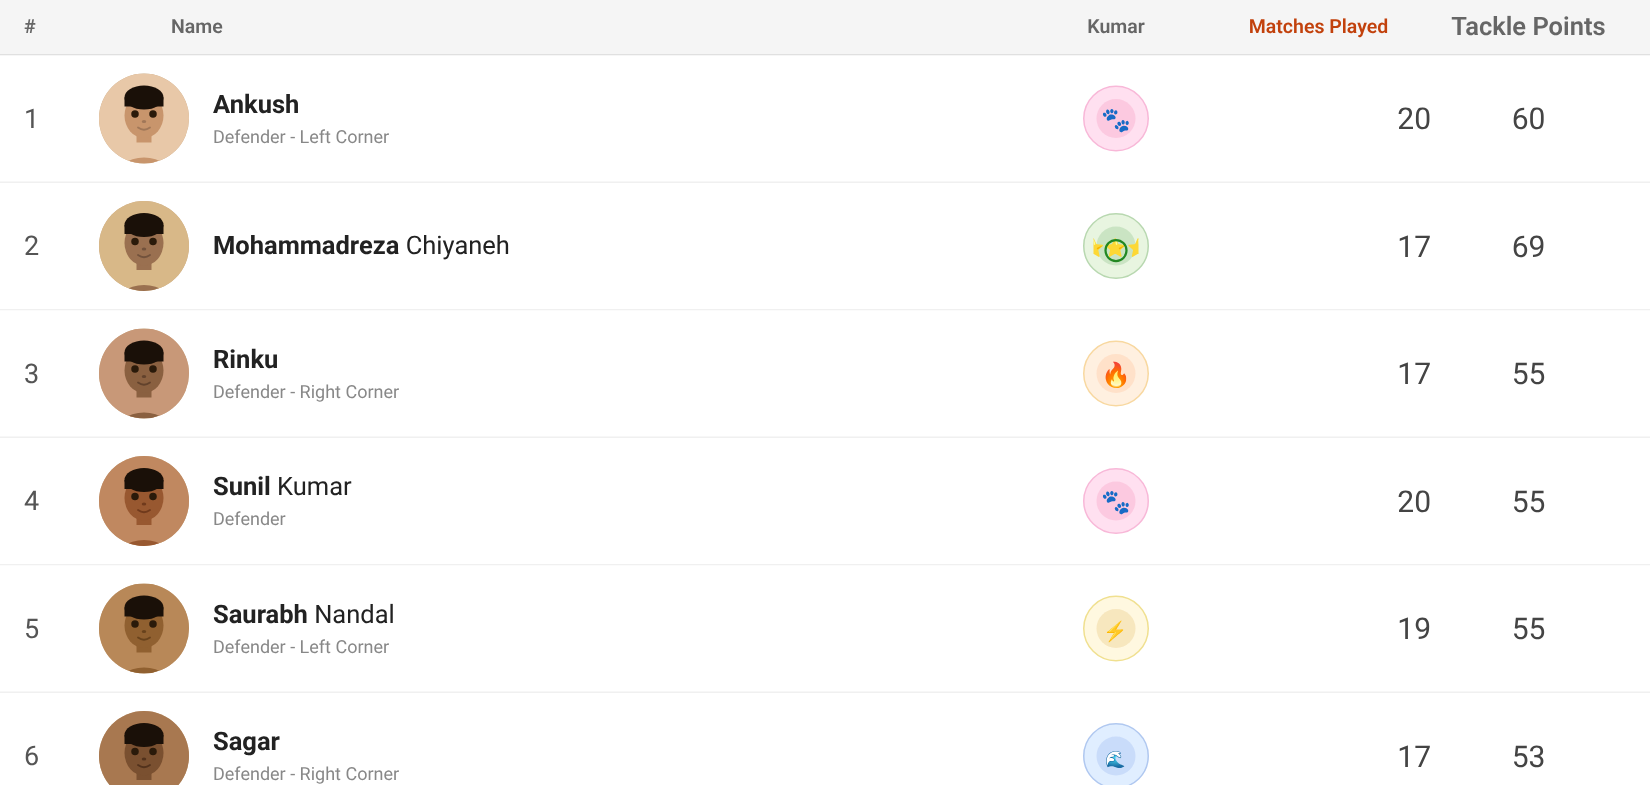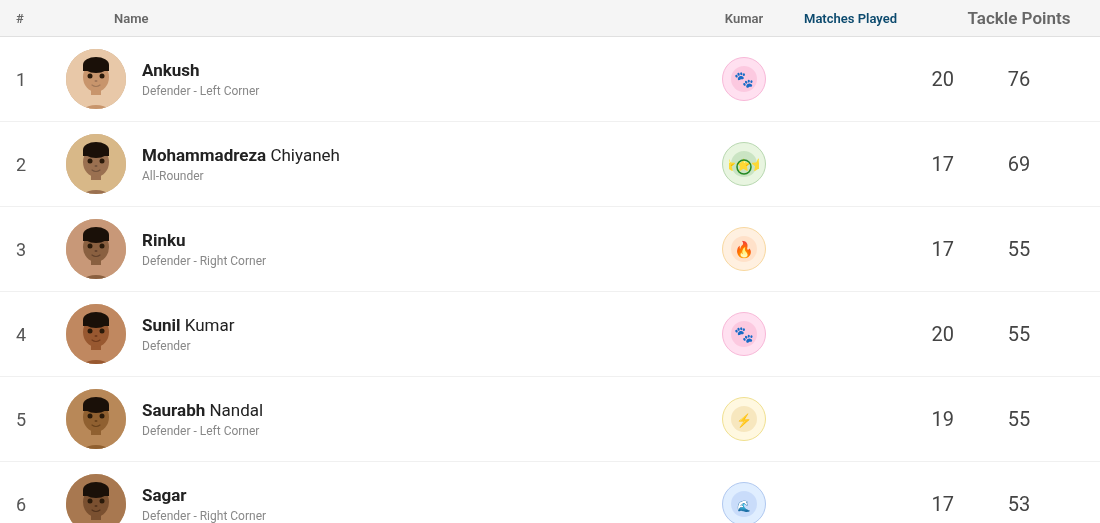--- a/index.html
+++ b/index.html
@@ -42,23 +42,24 @@
     .col-team {
       width: 120px;
       text-align: center;
       font-size: 13px;
       font-weight: 600;
       color: #666;
     }
 
     .col-matches {
       width: 150px;
+      text-align: center;
       font-size: 13px;
       font-weight: 600;
-      color: #0c4a6e;
+      color: #c2410c;
     }
 
     .col-tackle {
       width: 130px;
       text-align: center;
       font-size: 17px;
       font-weight: 600;
       color: #666;
     }
 
@@ -204,21 +205,21 @@
         </div>
         <div class="team-cell">
           <div class="team-logo logo-pink">
             <svg width="30" height="30" viewBox="0 0 30 30" xmlns="http://www.w3.org/2000/svg">
       <circle cx="15" cy="15" r="13" fill="#e84888" opacity="0.15"></circle>
       <text x="15" y="21" text-anchor="middle" font-size="16">🐾</text>
     </svg>
           </div>
         </div>
         <div class="matches-cell">20</div>
-        <div class="tackle-cell">76</div>
+        <div class="tackle-cell">60</div>
       </div>
       <div class="table-row">
         <div class="rank-cell">2</div>
         <div class="player-cell">
           <div class="face-svg">
     <svg width="60" height="60" viewBox="0 0 60 60" xmlns="http://www.w3.org/2000/svg">
       <rect width="60" height="60" fill="#d8b888"></rect>
 
       <ellipse cx="30" cy="72" rx="20" ry="16" fill="#9a7050"></ellipse>
 
@@ -232,21 +233,20 @@
       <ellipse cx="24" cy="27" rx="2.5" ry="2.5" fill="#2a1a0a"></ellipse>
       <ellipse cx="36" cy="27" rx="2.5" ry="2.5" fill="#2a1a0a"></ellipse>
 
       <ellipse cx="30" cy="32" rx="1.5" ry="1" fill="rgb(114,82,60)"></ellipse>
 
       <path d="M26 36 Q30 39 34 36" stroke="rgb(114,82,60)" stroke-width="1.2" fill="none" stroke-linecap="round"></path>
     </svg>
   </div>
           <div class="player-info">
             <div class="player-name"><span class="first-name">Mohammadreza</span> <span>Chiyaneh</span></div>
-            <div class="player-role">All-Rounder</div>
           </div>
         </div>
         <div class="team-cell">
           <div class="team-logo logo-green">
             <svg width="30" height="30" viewBox="0 0 30 30" xmlns="http://www.w3.org/2000/svg">
       <circle cx="15" cy="15" r="13" fill="#228822" opacity="0.15"></circle>
       <text x="15" y="20" text-anchor="middle" font-size="12">⭐⭐⭐</text>
       <circle cx="15" cy="18" r="7" fill="none" stroke="#228822" stroke-width="1.5"></circle>
     </svg>
           </div>

